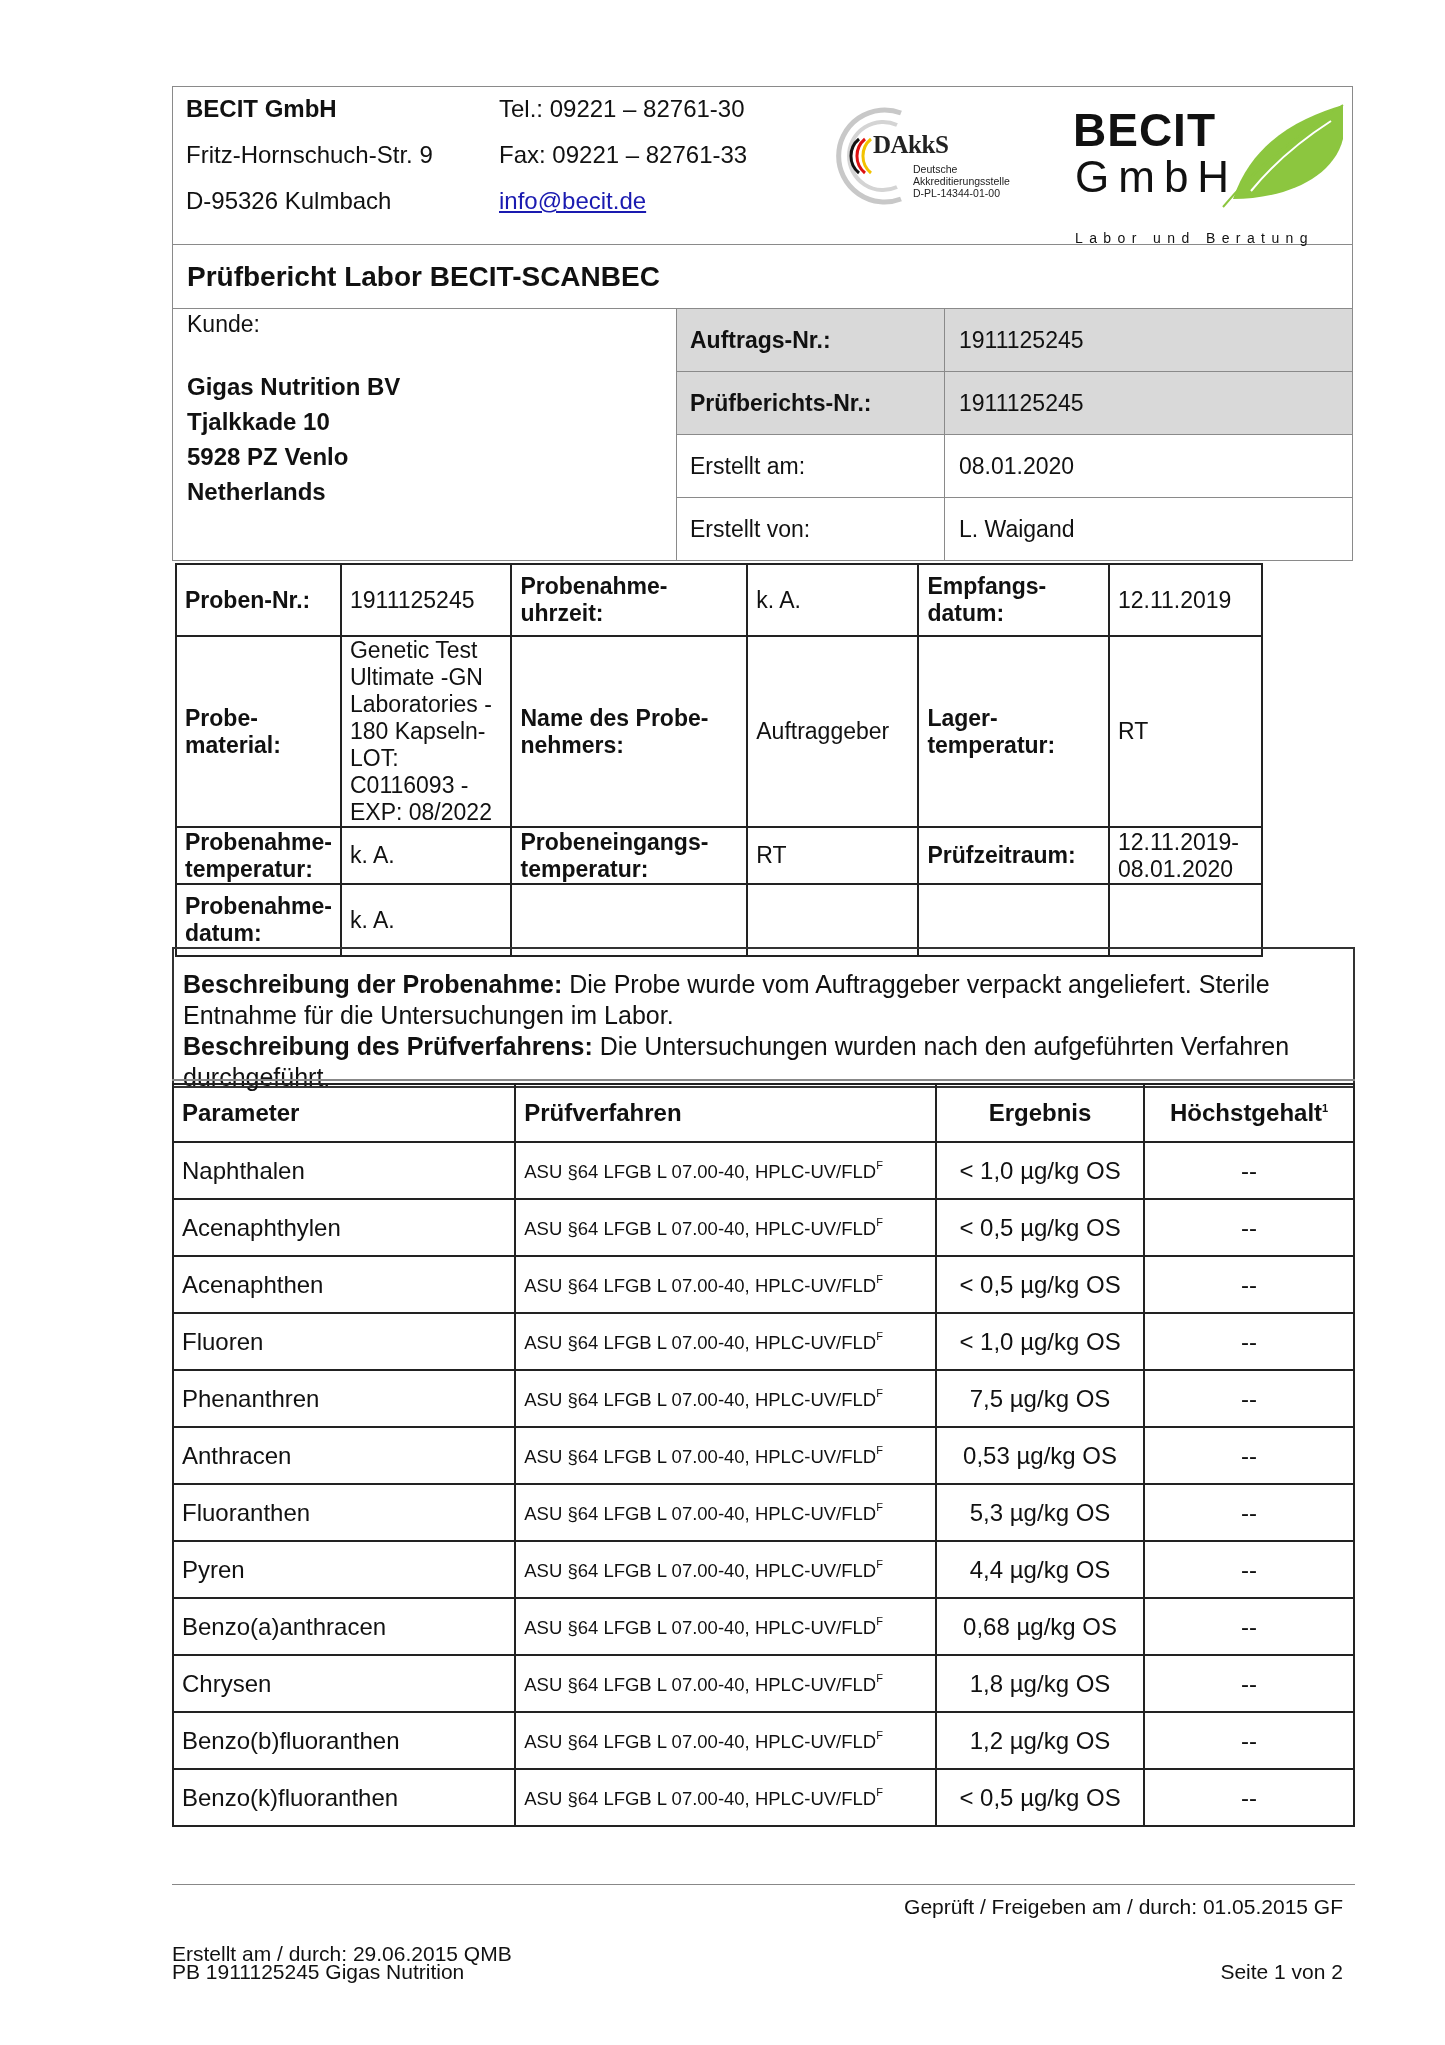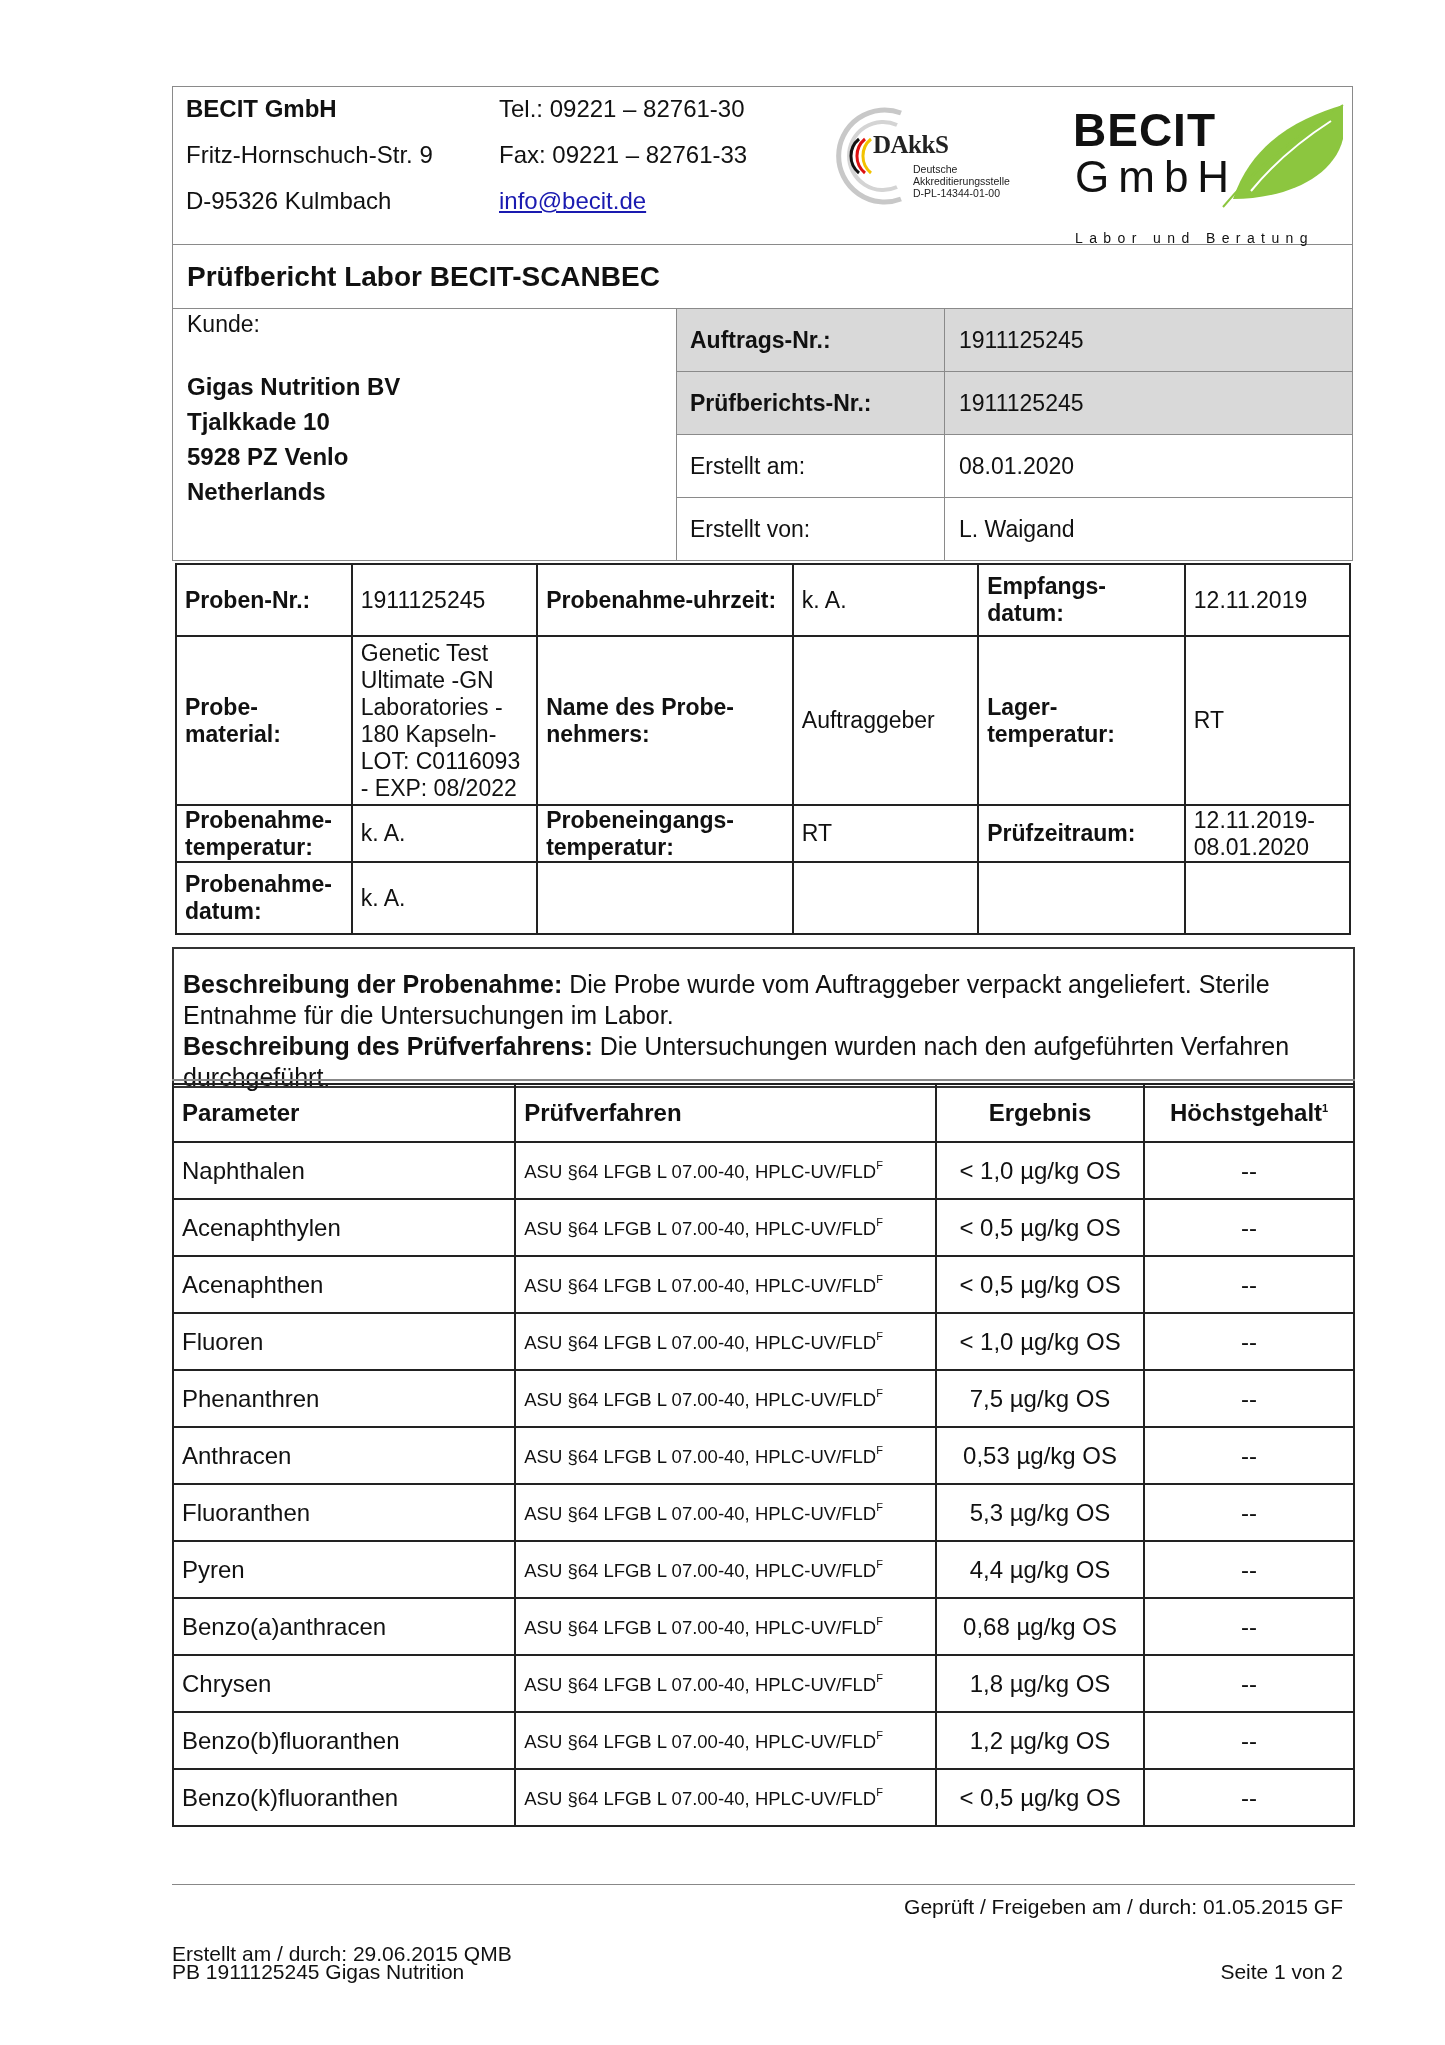--- a/index.html
+++ b/index.html
@@ -33,21 +33,21 @@
   .order-grid { position: absolute; left: 503px; top: 0; width: 676px; height: 100%; border-left: 1.5px solid #8a8a8a; box-sizing: border-box; }
   .order-row { position: absolute; left: 0; width: 100%; height: 63px; border-bottom: 1.5px solid #8a8a8a; box-sizing: border-box; }
   .order-row.last { border-bottom: none; }
   .order-row.shaded { background: #d9d9d9; }
   .order-row .lbl { position: absolute; left: 0; top: 0; width: 268px; height: 100%; border-right: 1.5px solid #8a8a8a; box-sizing: border-box; padding-left: 13px; font-size: 23px; display: flex; align-items: center; }
   .order-row .lbl.bold { font-weight: bold; }
   .order-row .val { position: absolute; left: 282px; top: 0; height: 100%; font-size: 23px; display: flex; align-items: center; }
 
   
   table { border-collapse: collapse; }
-  .sample { position: absolute; left: 175px; top: 563px; width: 1176px; }
+  .sample { position: absolute; left: 175px; top: 563px; width: 1088px; }
   .sample td { border: 2px solid #222; font-size: 23px; line-height: 27px; padding: 0 8px; vertical-align: middle; }
   .sample td.l { font-weight: bold; }
   .sample col.c1 { width: 130px; } .sample col.c2 { width: 174px; } .sample col.c3 { width: 240px; }
   .sample col.c4 { width: 174px; } .sample col.c5 { width: 194px; } .sample col.c6 { width: 155px; }
 
   
   .desc { left: 172px; top: 947px; width: 1183px; height: 141px; border: 2.5px solid #333; box-sizing: border-box; padding: 20px 9px; font-size: 25px; line-height: 31px; }
   .desc b { font-weight: bold; }
   .desc-gap { left: 172px; top: 1079px; width: 1183px; height: 3px; border-top: 2px solid #888; }
 

